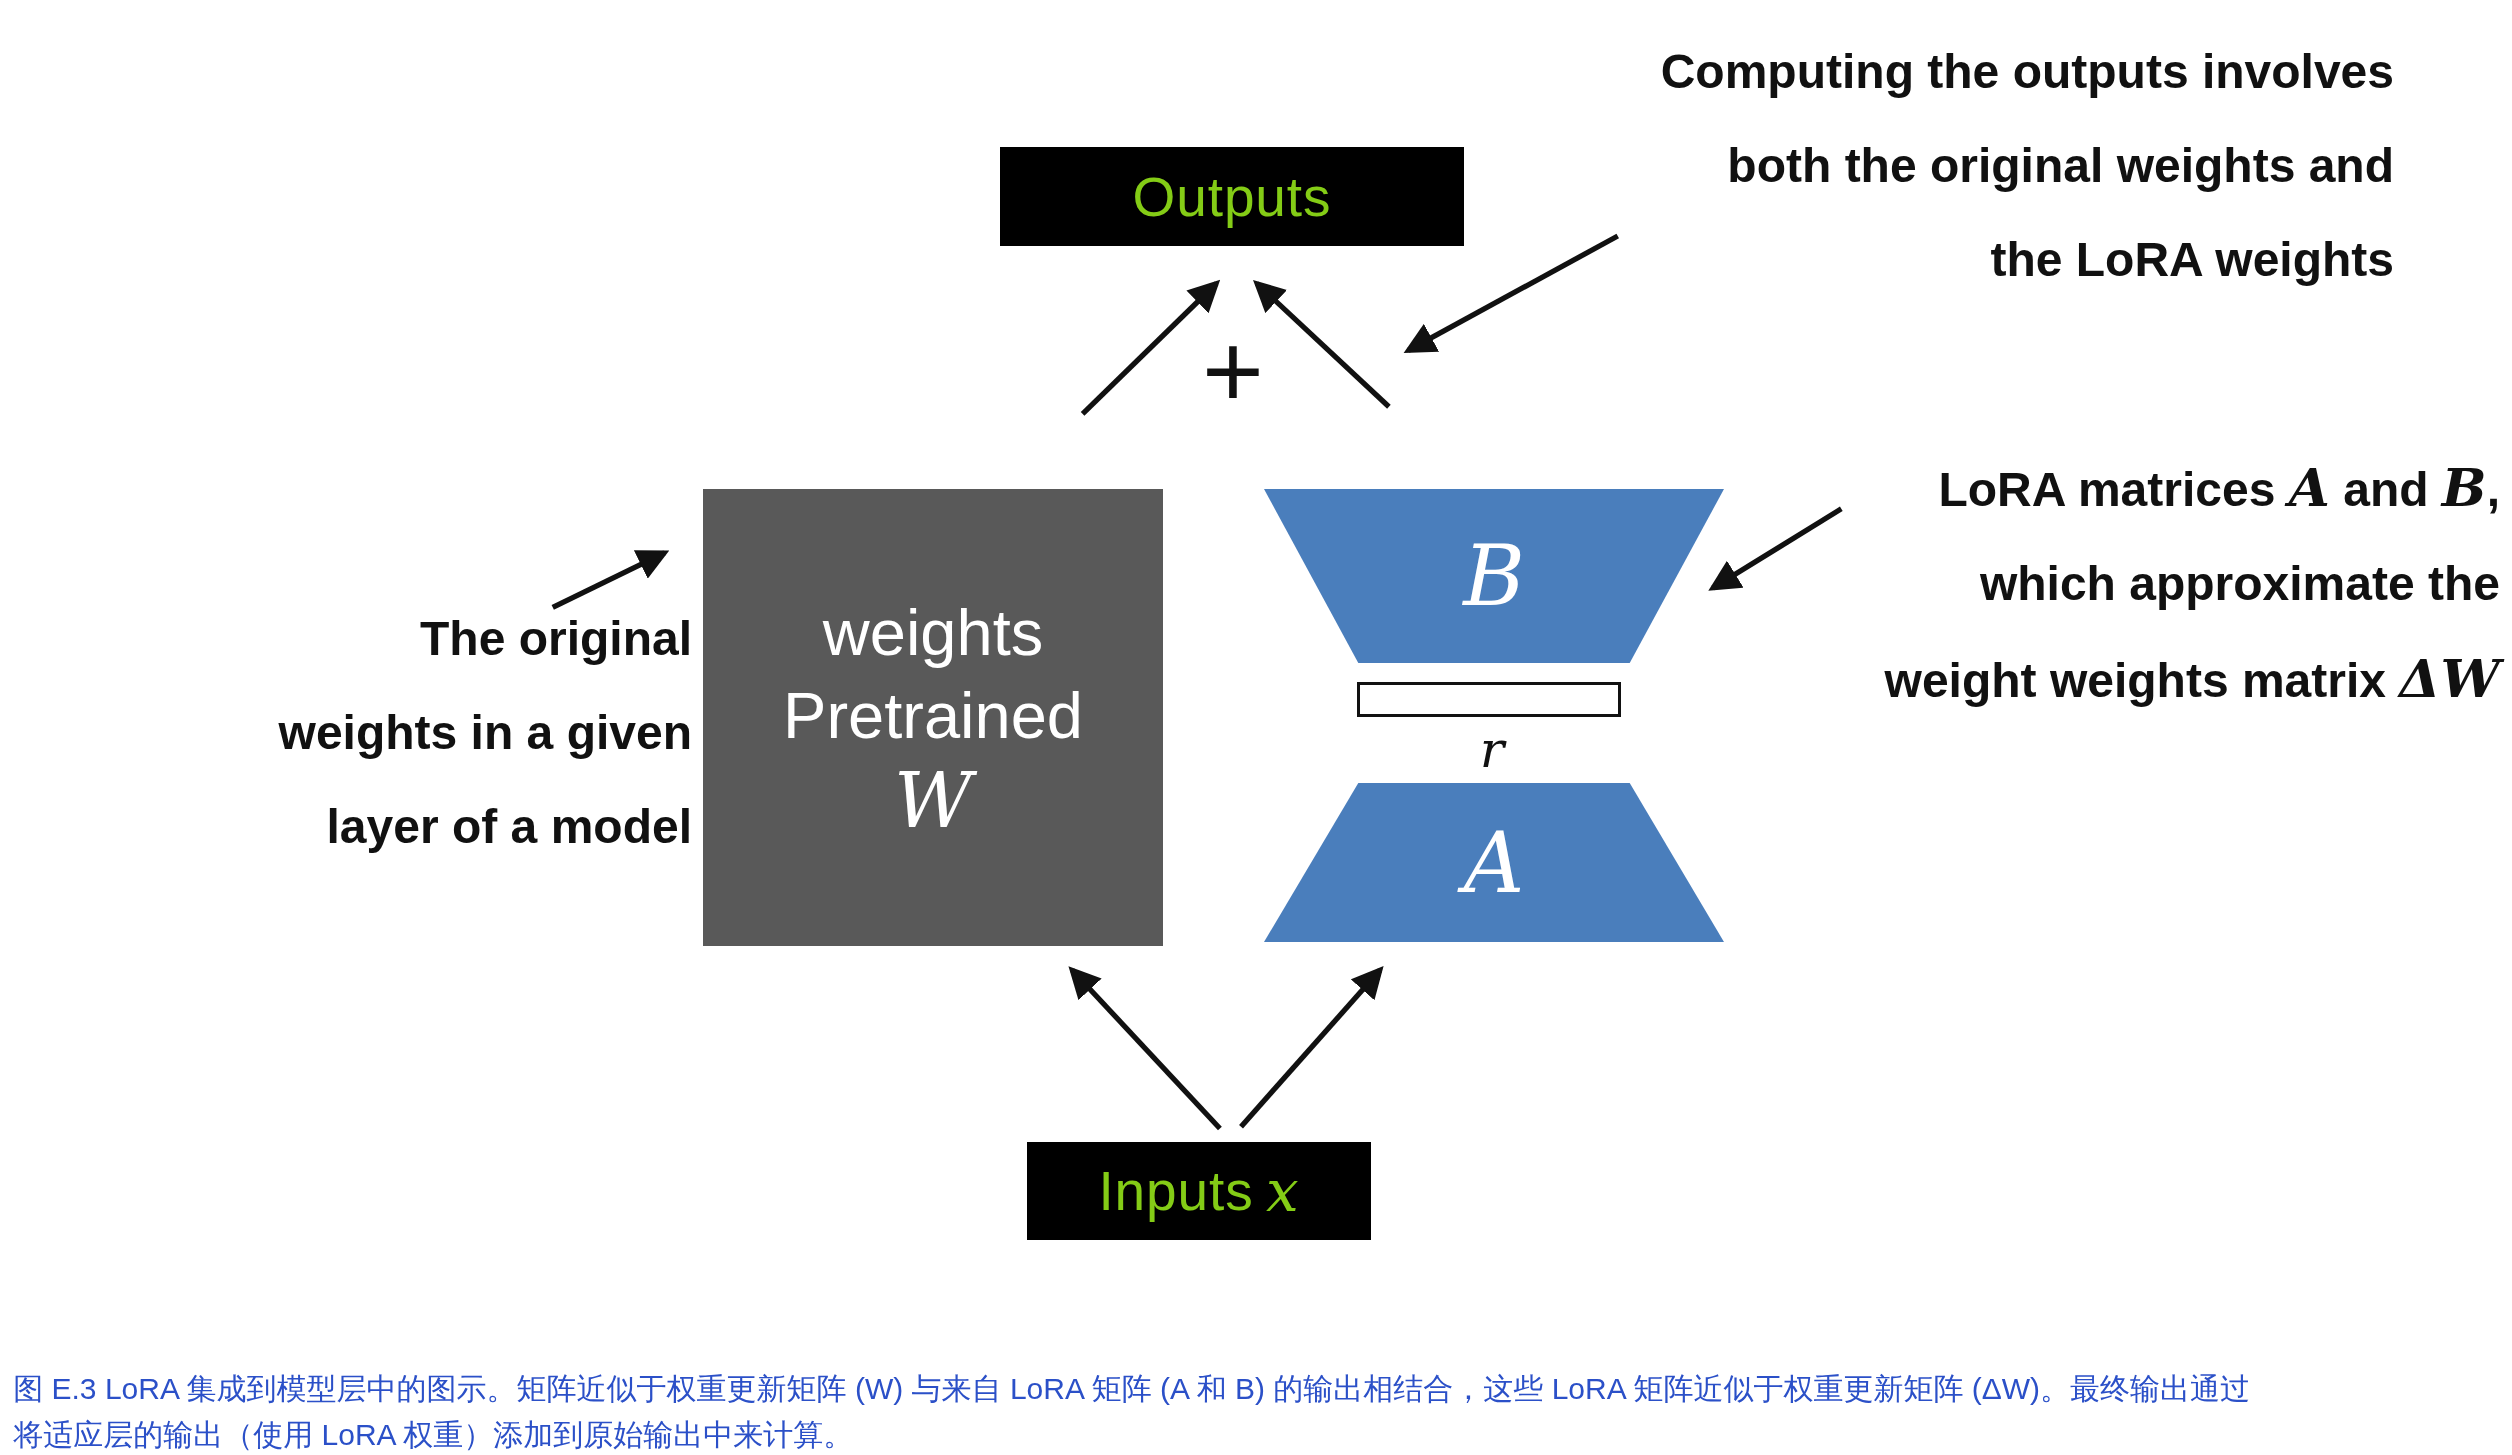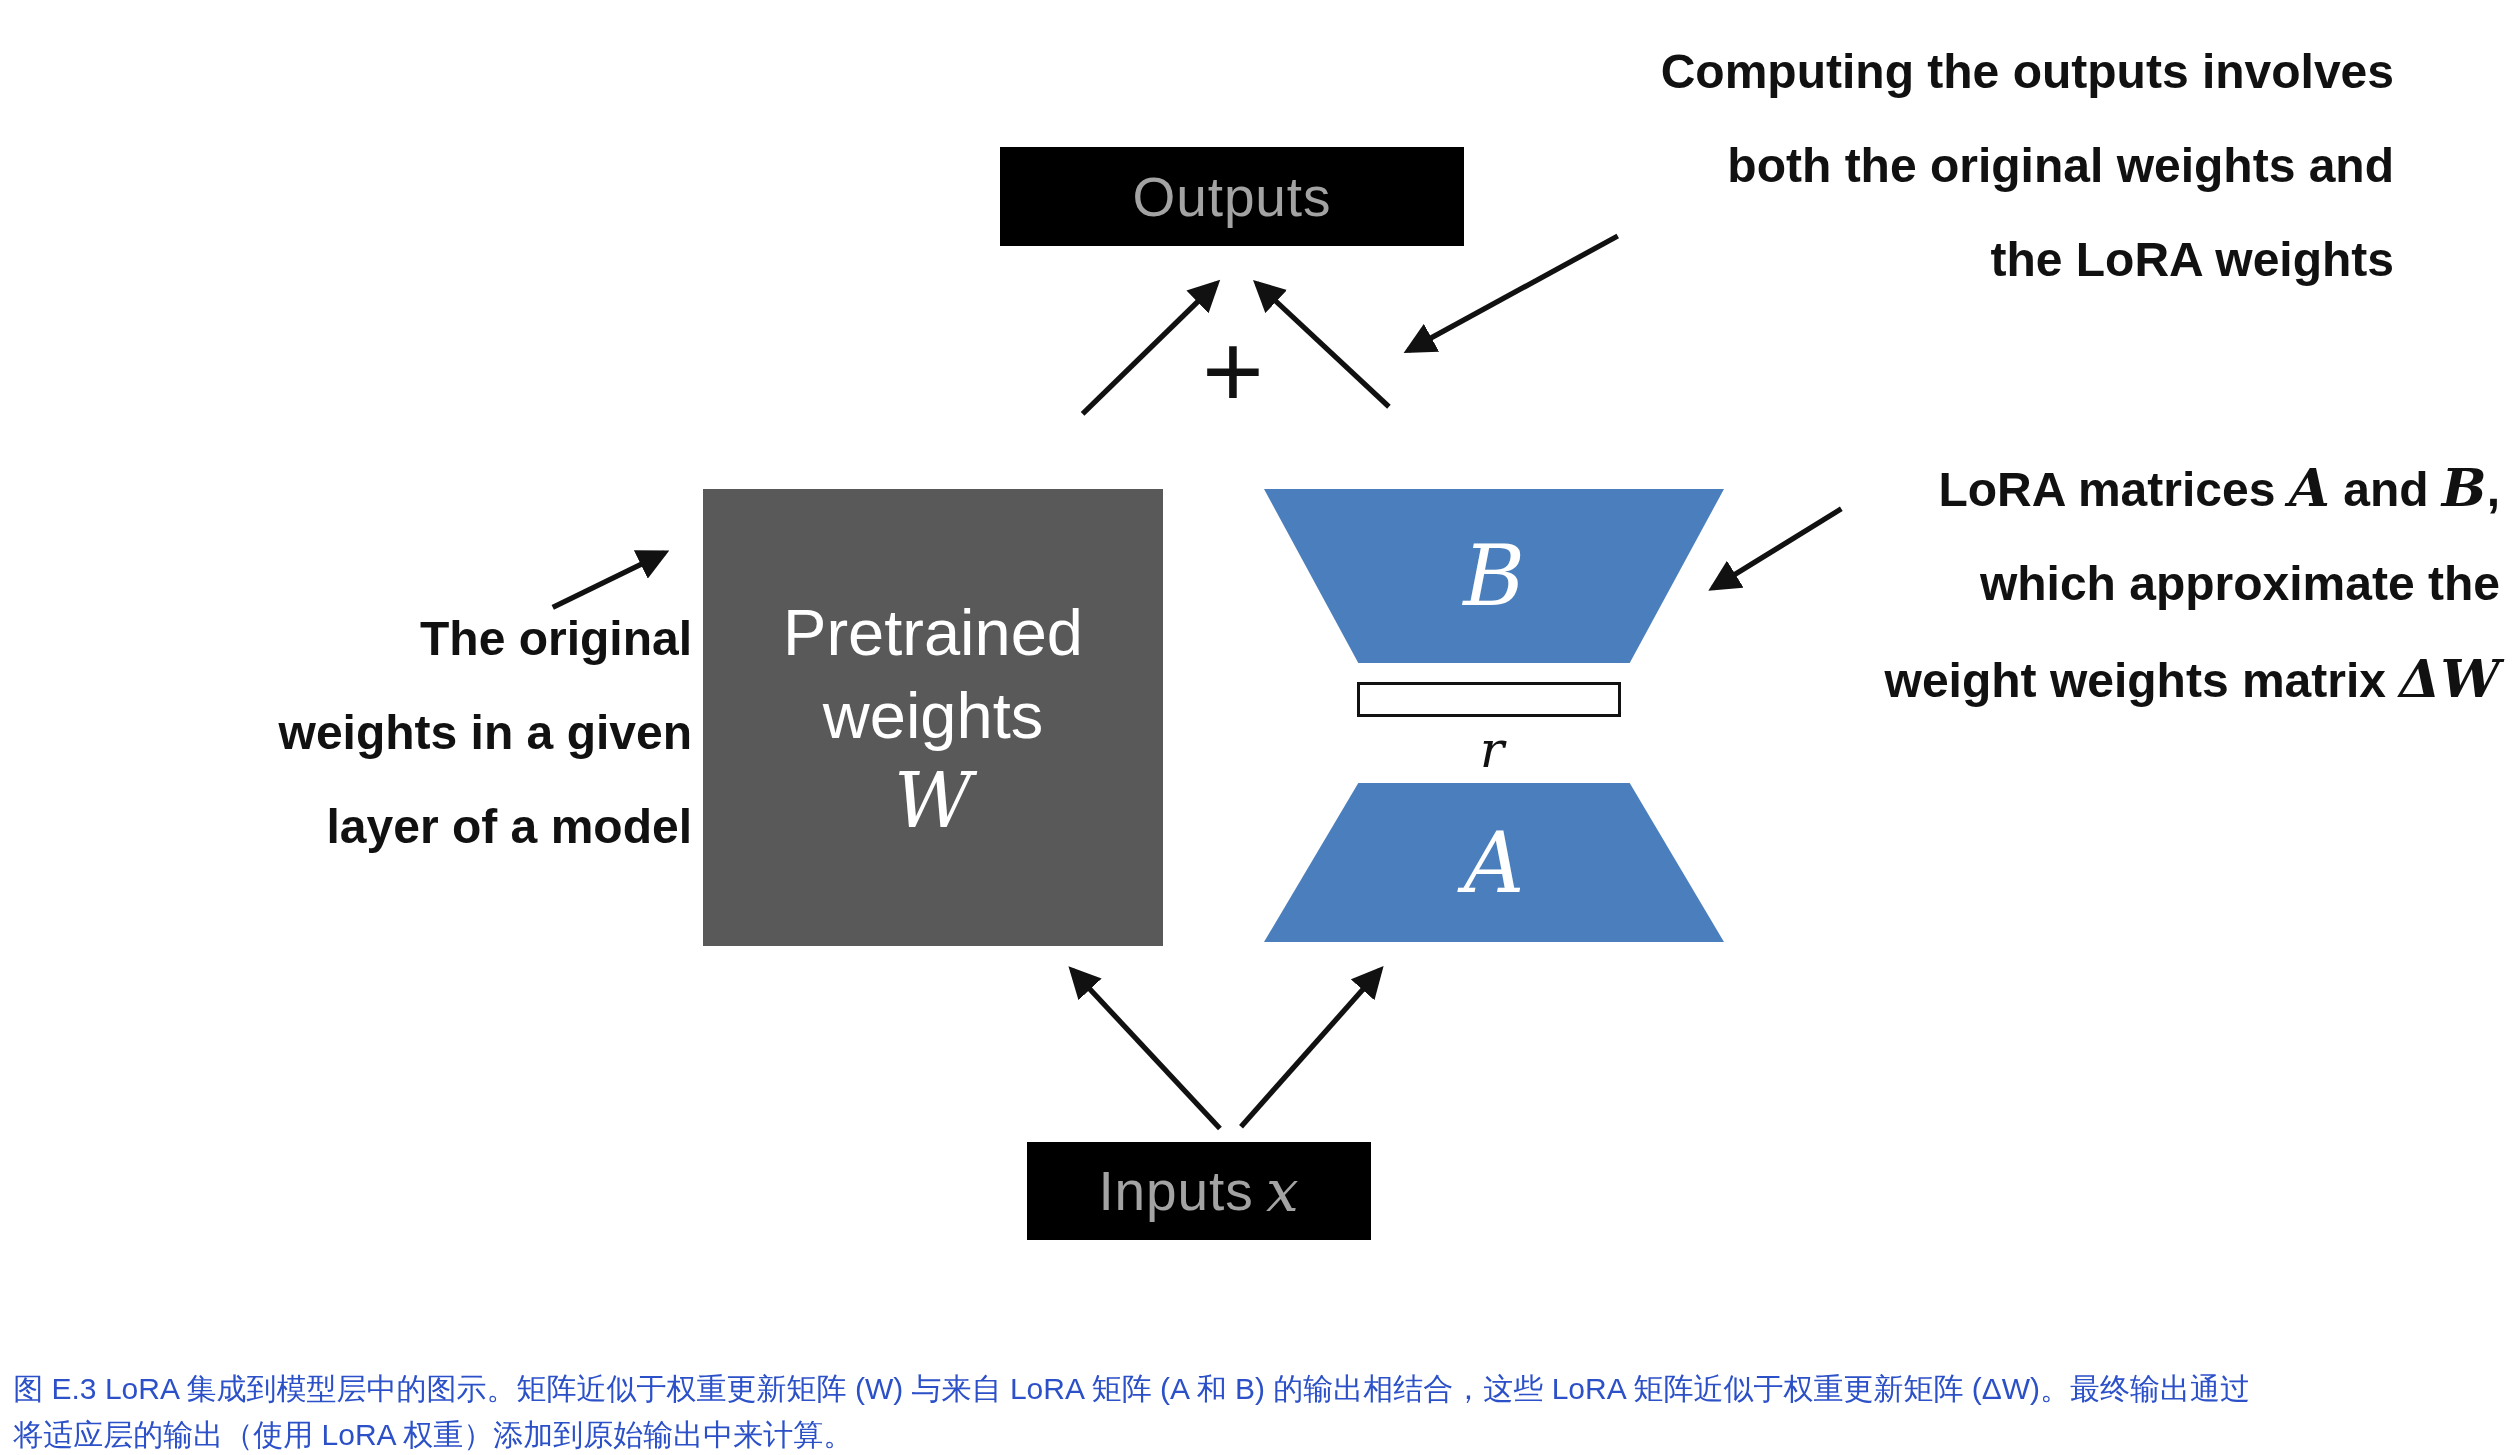--- a/index.html
+++ b/index.html
@@ -9,21 +9,21 @@
     height:1456px;
     background:#ffffff;
     font-family:"Liberation Sans", sans-serif;
     color:var(--ink,#111);
     overflow:hidden;
   }
   .arrow-layer{position:absolute;left:0;top:0;width:2512px;height:1456px;pointer-events:none;}
   .blackbox{
     position:absolute;
     background:var(--box-black,#000);
-    color:#a3a3a3;
+    color:#84cc16;
     display:flex;align-items:center;justify-content:center;
     font-size:55px;
     letter-spacing:0.9px;
   }
   .graybox{
     position:absolute;
     left:703px;top:489px;width:460px;height:457px;
     background:var(--box-gray,#595959);
     color:#fff;
     display:flex;flex-direction:column;align-items:center;justify-content:center;
@@ -98,22 +98,22 @@
     <line x1="1410" y1="1280" x2="1568" y2="1102" stroke="#111" stroke-width="6" marker-end="url(#ah)"></line>
   </svg>
 
   <div class="blackbox outputs-box">
     <span>Outputs</span>
   </div>
 
   <div class="plus">+</div>
 
   <div class="graybox">
+    <span>weights</span>
     <span>Pretrained</span>
-    <span>weights</span>
     <span class="math">W</span>
   </div>
 
   <div class="trap trap-b">
     <span class="math">B</span>
   </div>
 
   <div class="rank-bracket"></div>
   <div class="rank-label math">r</div>
 

